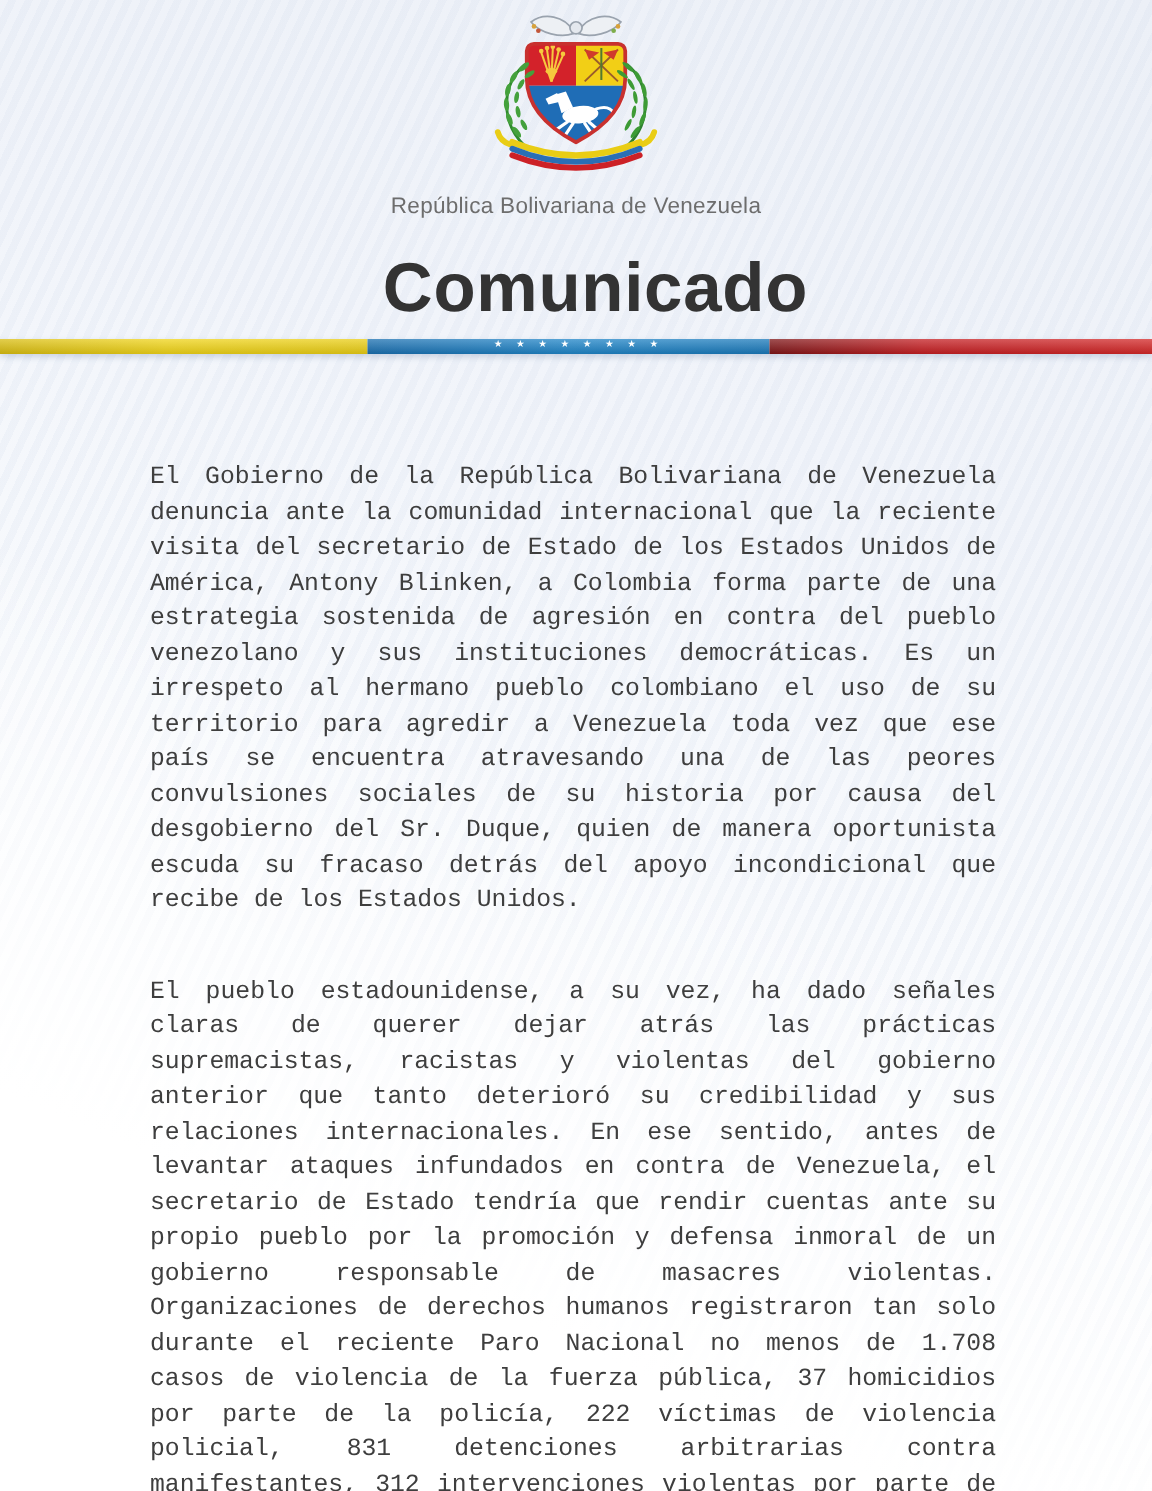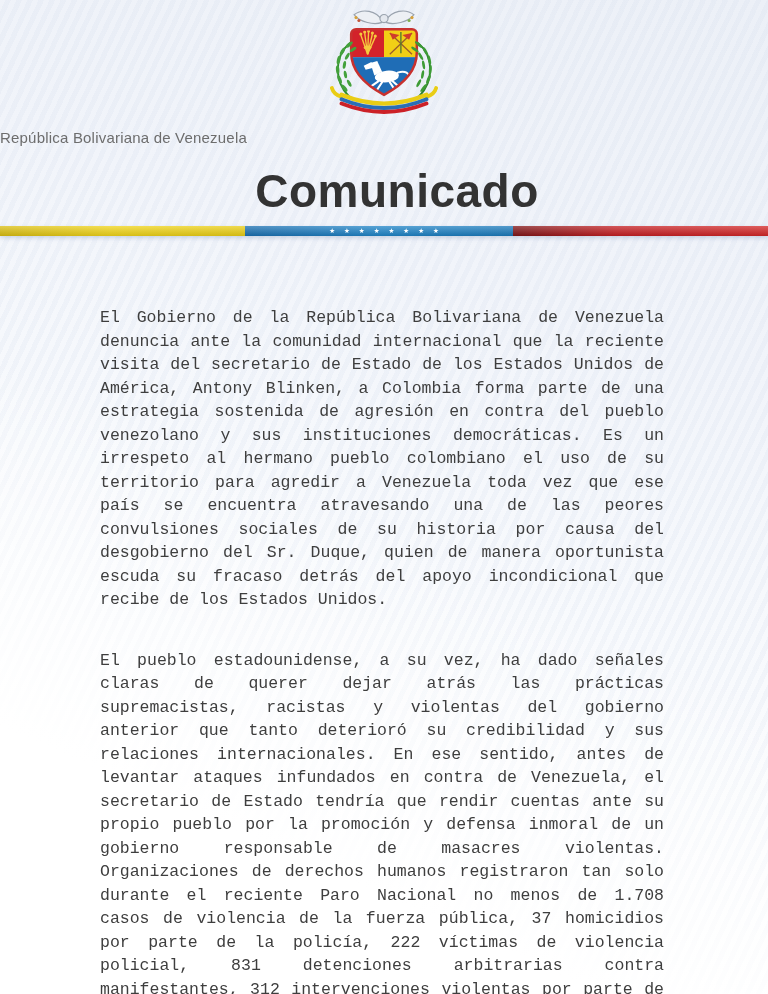--- a/index.html
+++ b/index.html
@@ -23,21 +23,21 @@
   }
 
   .emblem{
     position:absolute; top:6px; left:50%;
     transform:translateX(-50%);
     width:122px; height:112px;
   }
 
   .country{
     position:absolute; top:129px; left:0; width:100%;
-    text-align:left;
+    text-align:center;
     font-size:15px; letter-spacing:0.2px;
     color:#6d6d6d;
   }
 
   .title{
     position:absolute; top:154px; left:0; width:100%;
     margin:13px;
     text-align:center;
     font-size:46px; line-height:1.05;
     font-weight:700; letter-spacing:0.5px;

